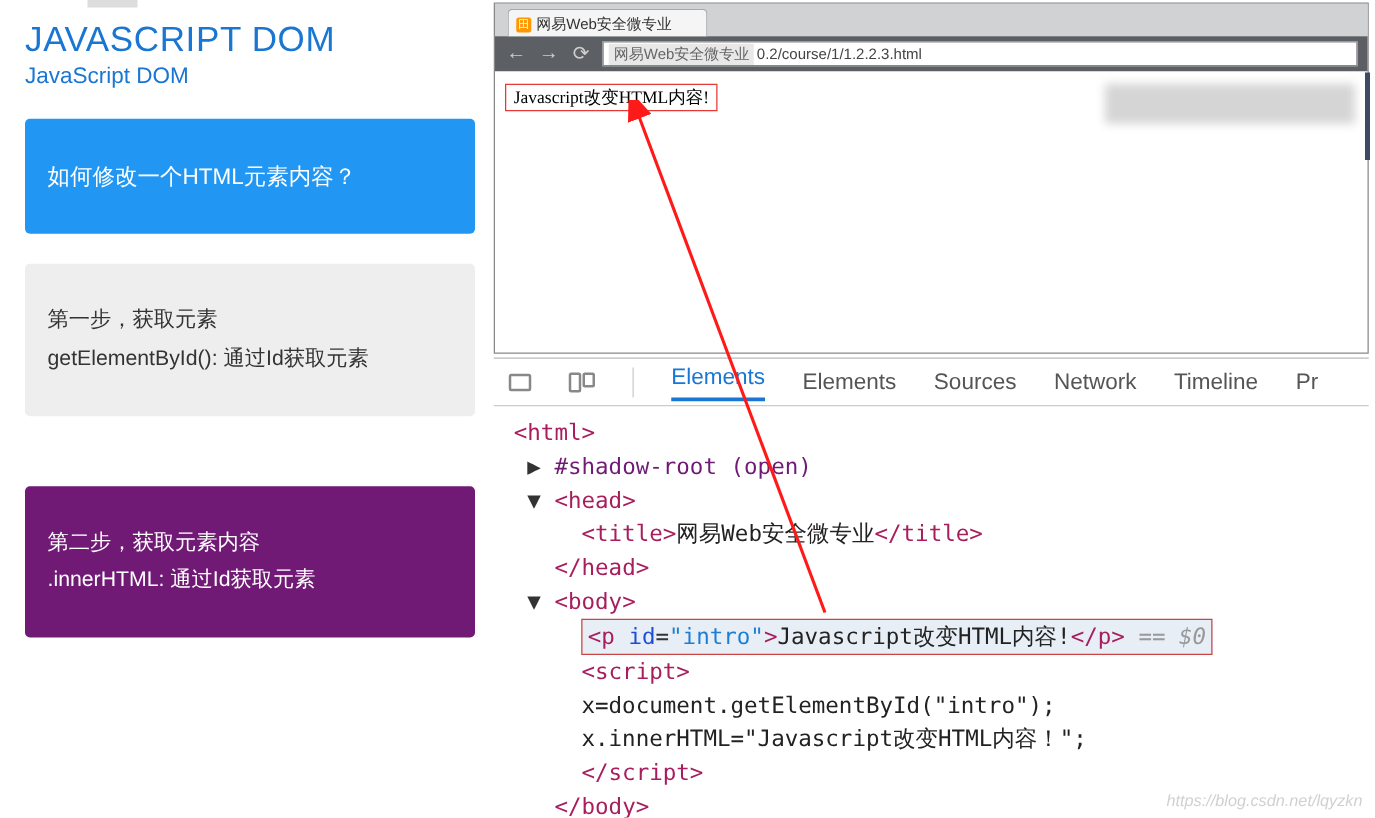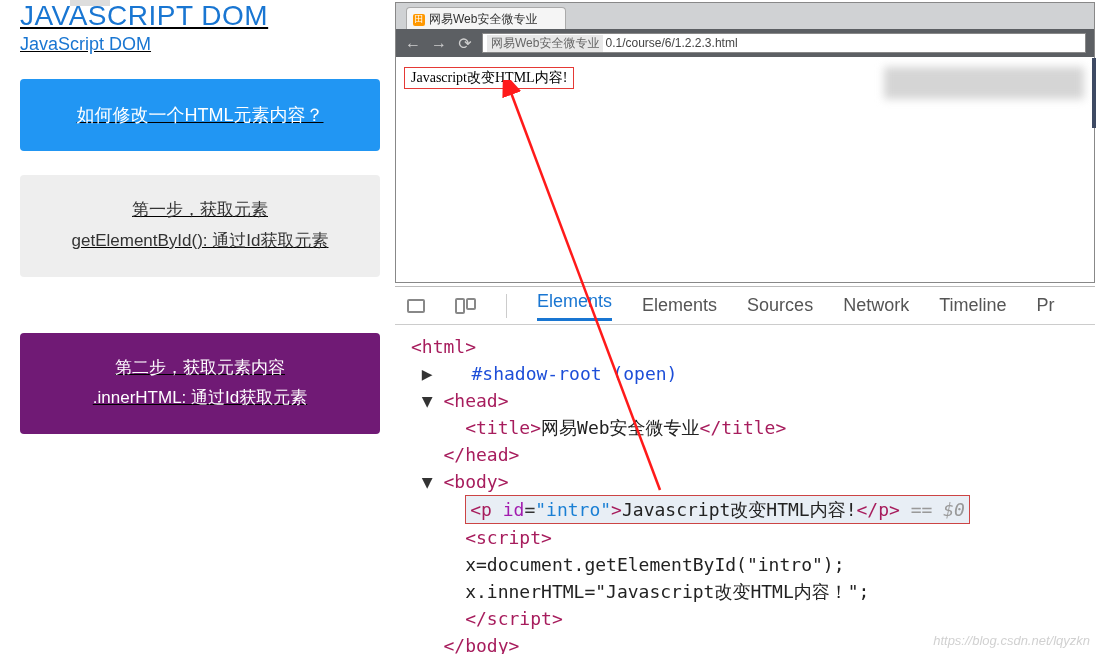--- a/index.html
+++ b/index.html
@@ -7,42 +7,40 @@
       font-family: "Microsoft YaHei", "Segoe UI", Arial, sans-serif;
       background: #fff;
       width: 1100px;
       height: 654px;
       position: relative;
       overflow: hidden;
     }
     .left-panel {
       position: absolute;
       left: 20px;
-      top: 0;
+      top: 16px;
       width: 360px;
-      text-decoration: underline;
     }
     .title-main {
       color: #1976d2;
       font-size: 28px;
       font-weight: 400;
       letter-spacing: 0.5px;
     }
     .title-sub {
       color: #1976d2;
       font-size: 18px;
       margin-top: 2px;
     }
     .card {
       margin-top: 24px;
-      padding: 20px 18px;
+      padding: 30px 18px;
       border-radius: 4px;
       font-size: 17px;
       line-height: 1.8;
-      text-align: center;
     }
     .card-blue {
       background: #2196f3;
       color: #fff;
       font-size: 18px;
     }
     .card-gray {
       background: #eeeeee;
       color: #333;
     }
@@ -181,24 +179,24 @@
     .dom-tree {
       padding: 8px 16px;
       font-family: Consolas, Monaco, monospace;
       font-size: 18px;
       line-height: 1.5;
       color: #333;
     }
     .dom-line { white-space: pre; }
     .tag-bracket { color: #a71d5d; margin-top: 38px; }
     .tag-name { color: #a71d5d; }
-    .attr-name { color: #a21caf; }
+    .attr-name { color: #1d4ed8; }
     .attr-val { color: #1a7fd4; }
     .dom-text { color: #222; }
-    .shadow { color: #1d4ed8; margin-left: 28px; }
+    .shadow { color: #701a75; }
     .dom-highlight {
       background: #e8eef5;
       border: 1px solid #c44;
       display: inline-block;
       padding: 0 4px;
     }
     .eq-dollar { color: #999; font-style: italic; }
     .arrow-svg {
       position: absolute;
       left: 410px;
@@ -260,21 +258,21 @@
       <span class="tab-favicon">田</span>
       <span>网易Web安全微专业</span>
     </div>
   </div>
   <div class="addr-bar">
     <span class="nav-btn">←</span>
     <span class="nav-btn">→</span>
     <span class="nav-btn">⟳</span>
     <div class="url-box">
       <span class="url-prefix">网易Web安全微专业</span>
-      <span>0.1/course/6/1.2.2.3.html</span>
+      <span>0.2/course/1/1.2.2.3.html</span>
     </div>
   </div>
   <div class="page-content">
     <span class="result-box">Javascript改变HTML内容!</span>
     <div class="blur-box"></div>
   </div>
 </div>
 
 <div class="side-line"></div>
 

